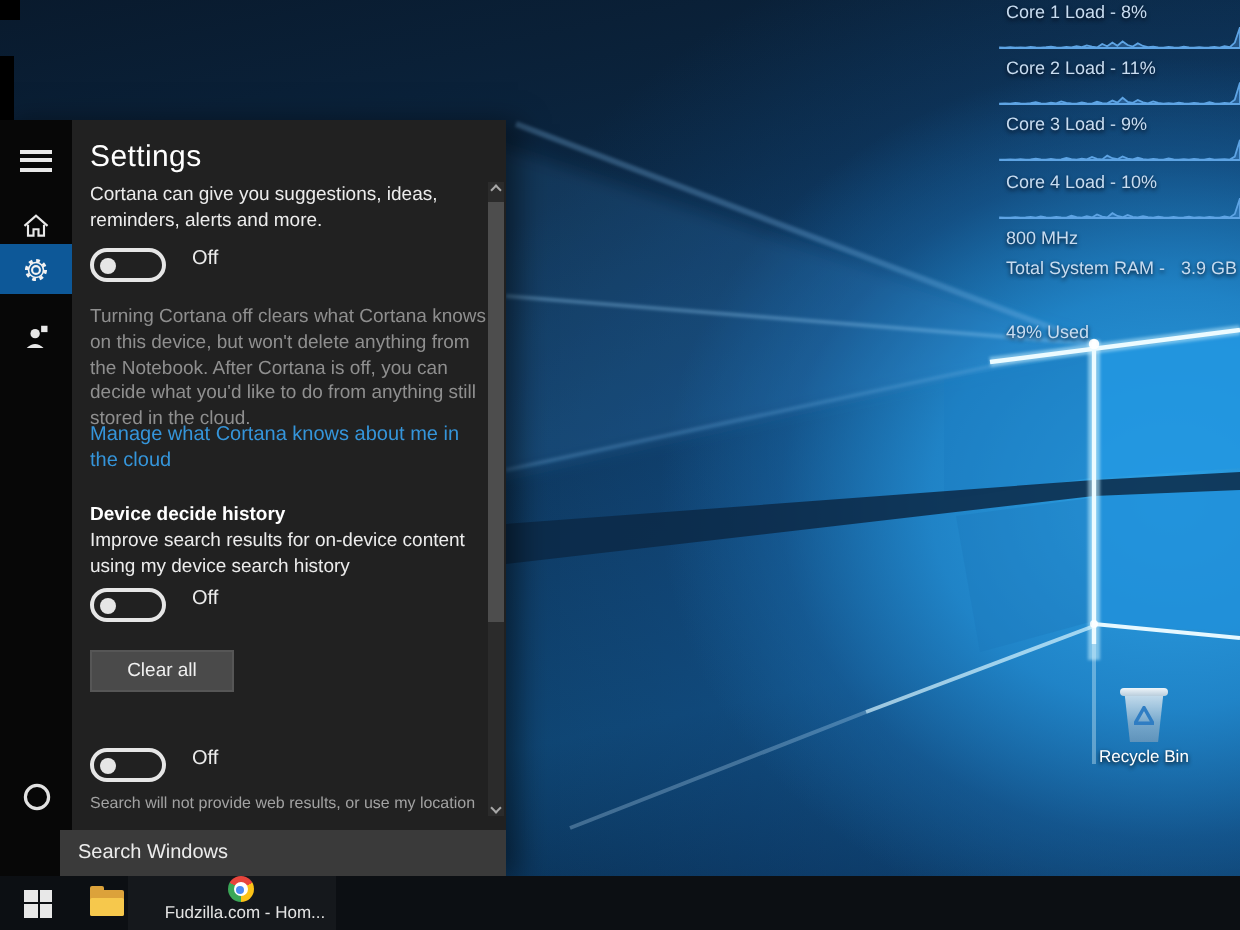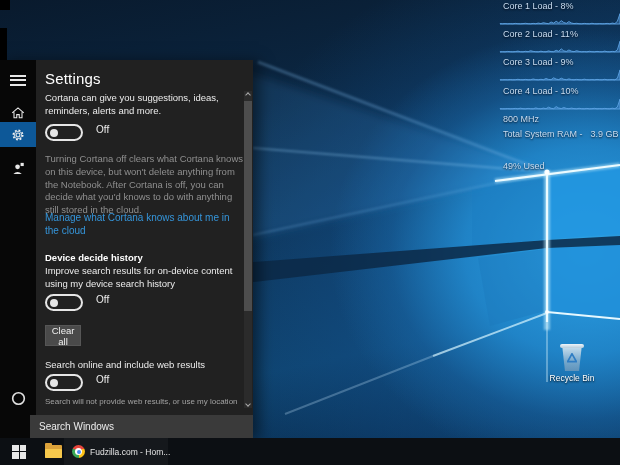--- a/index.html
+++ b/index.html
@@ -36,21 +36,21 @@
   .ptitle{top:10px;font-size:15px;color:#fff;letter-spacing:.2px;}
   .pintro{top:32px;width:192px;font-size:9.5px;line-height:12.5px;color:#ececec;}
   .toggle-row{display:flex;}
   .toggle{width:38px;height:17px;border:2px solid #e6e6e6;border-radius:10px;position:relative;background:transparent;}
   .toggle .knob{position:absolute;left:3px;top:2.5px;width:8px;height:8px;border-radius:50%;background:#e6e6e6;}
   .toggle-off-label{margin-left:13px;font-size:10px;color:#ececec;}
   .ppara{top:93px;width:202px;font-size:9.5px;line-height:12.8px;color:#8f8f8f;}
   .plink{top:151px;width:200px;font-size:10px;line-height:13px;color:#3595da;cursor:pointer;}
   .phead{top:192px;font-size:9.5px;font-weight:bold;color:#fff;}
   .pdesc{top:205px;width:200px;font-size:9.5px;line-height:12.5px;color:#ececec;}
-  .clear-btn{top:265px;width:36px;height:21px;background:#4a4a4a;border:1px solid #565656;
+  .clear-btn{top:265px;width:72px;height:21px;background:#4a4a4a;border:1px solid #565656;
     color:#f0f0f0;font-size:9.5px;display:flex;align-items:center;justify-content:center;
     font-family:"Liberation Sans",sans-serif;}
   .pweb{top:299px;width:200px;font-size:9.5px;color:#ececec;}
   .pnote{top:337px;width:205px;font-size:8px;color:#a2a2a2;white-space:nowrap;}
   
   .sb{position:absolute;right:1px;top:31px;width:8px;height:317px;background:#2b2b2b;}
   .sb-thumb{position:absolute;left:0;top:10px;width:8px;height:210px;background:#4d4d4d;}
   .chev{position:absolute;left:1.5px;width:4px;height:4px;border-left:1px solid #a8a8a8;border-top:1px solid #a8a8a8;}
   .chev.up{top:2px;transform:rotate(45deg);}
   .chev.down{bottom:2px;transform:rotate(225deg);}
@@ -62,21 +62,21 @@
   .taskbar{position:absolute;left:0;top:438px;width:620px;height:27px;background:#0c0f13;}
   .tb-btn{position:absolute;top:0;height:27px;display:flex;align-items:center;justify-content:center;}
   .start-btn{left:0;width:38px;}
   .win-logo{display:grid;grid-template-columns:6.5px 6.5px;grid-template-rows:6.5px 6.5px;gap:1px;}
   .win-logo i{background:#e8e8e8;}
   .explorer-btn{left:38px;width:30px;}
   .folder{position:relative;width:17px;height:13px;}
   .folder .back{position:absolute;inset:0;background:#dca23a;border-radius:1px;}
   .folder .tab{position:absolute;left:0;top:-2px;width:7px;height:3px;background:#dca23a;border-radius:1px 1px 0 0;}
   .folder .front{position:absolute;left:0;bottom:0;width:17px;height:9px;background:#f6c84c;border-radius:1px;}
-  .chrome-btn{left:64px;width:104px;background:rgba(255,255,255,.04);justify-content:flex-start;padding-left:8px;}
+  .chrome-btn{left:64px;width:104px;background:rgba(255,255,255,.04);justify-content:flex-start;padding-left:8px;flex-direction:column;}
   .chrome-icon{position:relative;width:13px;height:13px;border-radius:50%;overflow:hidden;flex:0 0 auto;
     background:conic-gradient(from 300deg,#e8453c 0 120deg,#fcc217 120deg 240deg,#3aa757 240deg 360deg);}
   .chrome-icon .ring{position:absolute;left:3px;top:3px;width:7px;height:7px;border-radius:50%;background:#fff;}
   .chrome-icon .dot{position:absolute;left:4.5px;top:4.5px;width:4px;height:4px;border-radius:50%;background:#4a8af4;}
   .chrome-label{margin-left:5px;font-size:8.5px;color:#e4e4e4;white-space:nowrap;}
   
   .recycle{position:absolute;left:548px;top:344px;width:48px;text-align:center;}
   .bin{position:relative;width:22px;height:27px;margin:0 auto;}
   .bin .body{position:absolute;left:0;top:3px;width:22px;height:24px;
     clip-path:polygon(6% 0,94% 0,82% 100%,18% 100%);
@@ -215,37 +215,36 @@
 
     <div class="abs pintro">Cortana can give you suggestions, ideas, reminders, alerts and more.</div>
 
     <div class="abs toggle-row" style="top:64px;">
       <div class="toggle">
           <div class="knob"></div>
         </div>
       <span class="toggle-off-label">Off</span>
     </div>
 
-    <div class="abs ppara">Turning Cortana off clears what Cortana knows on this device, but won't delete anything from the Notebook. After Cortana is off, you can decide what you'd knows to do with anything still stored in the cloud.</div>
+    <div class="abs ppara">Turning Cortana off clears what Cortana knows on this device, but won't delete anything from the Notebook. After Cortana is off, you can decide what you'd like to do from anything still stored in the cloud.</div>
 
     <div class="abs plink">Manage what Cortana knows about me in the cloud</div>
 
     <div class="abs phead">Device decide history</div>
     <div class="abs pdesc">Improve search results for on-device content using my device search history</div>
 
     <div class="abs toggle-row" style="top:234px;">
       <div class="toggle">
           <div class="knob"></div>
         </div>
       <span class="toggle-off-label">Off</span>
     </div>
 
     <button class="abs clear-btn">Clear all</button>
 
-    <div class="abs pweb">Search online and include web results</div>
 
     <div class="abs toggle-row" style="top:314px;">
       <div class="toggle">
           <div class="knob"></div>
         </div>
       <span class="toggle-off-label">Off</span>
     </div>
 
     <div class="abs pnote">Search will not provide web results, or use my location</div>
 

